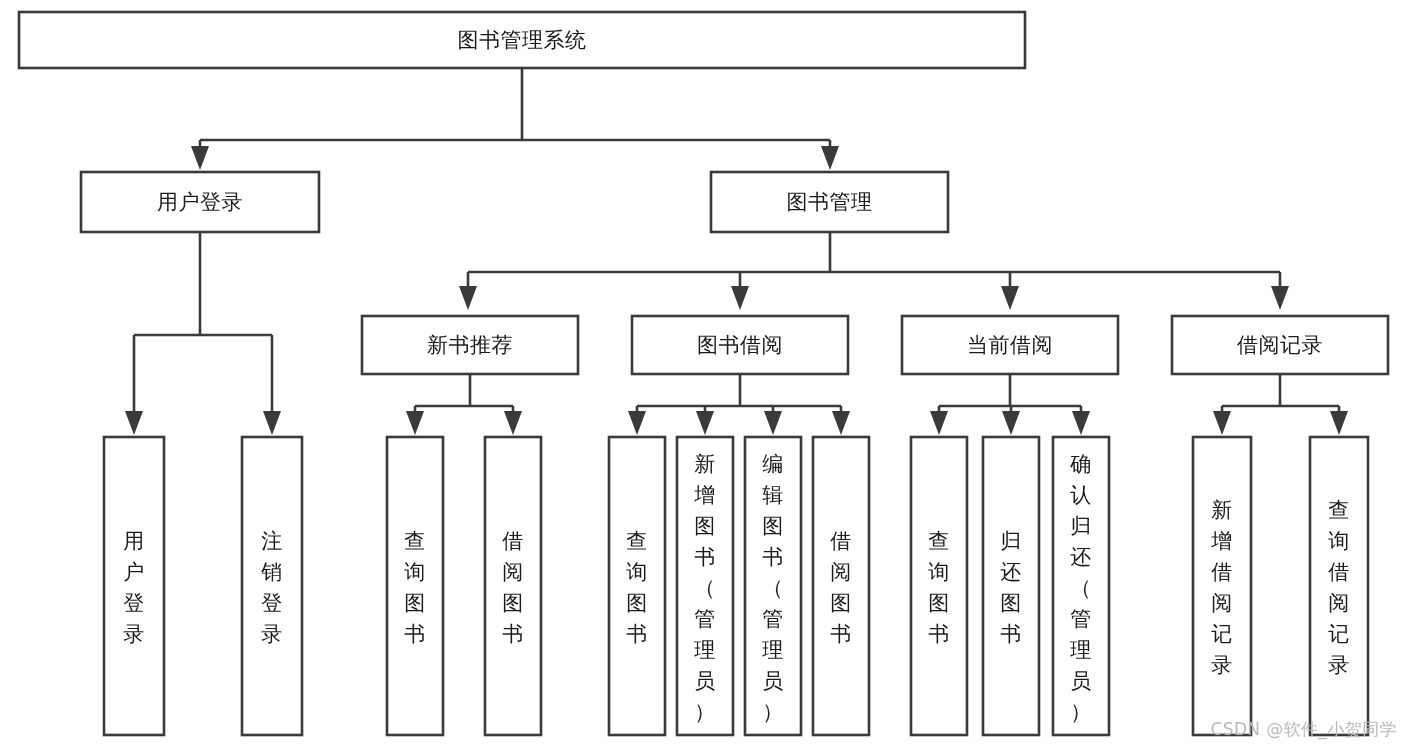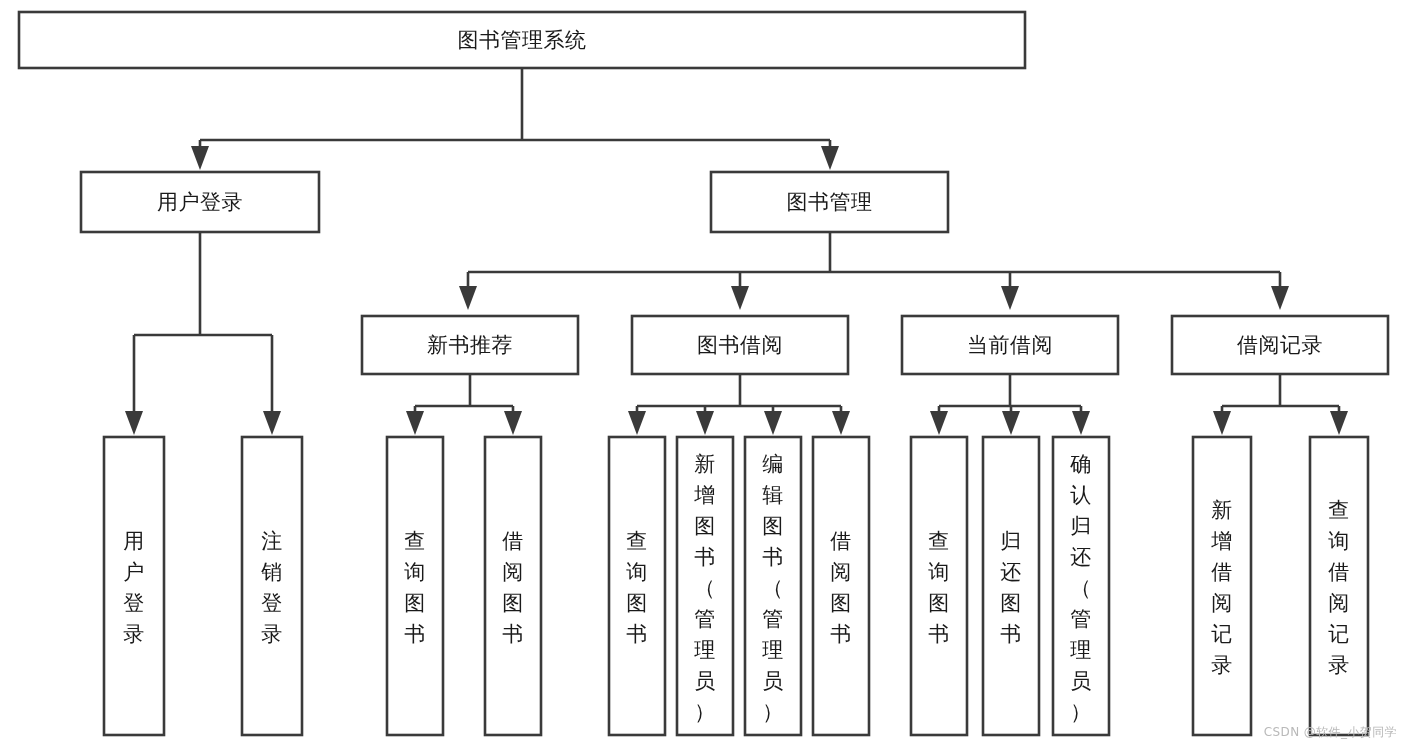--- a/index.html
+++ b/index.html
@@ -53,21 +53,21 @@
   }
   .arrow-head {
     fill: #3a3a3a;
     stroke: none;
   }
   .watermark {
     position: absolute;
     right: 8px;
     bottom: 6px;
     font-family: "DejaVu Sans", "Liberation Sans", sans-serif;
-    font-size: 12px;
+    font-size: 17px;
     color: #b9b9b9;
     white-space: nowrap;
     letter-spacing: 0.4px;
     pointer-events: none;
     text-align: center;
   }
 </style>
 </head>
 <body>
 

